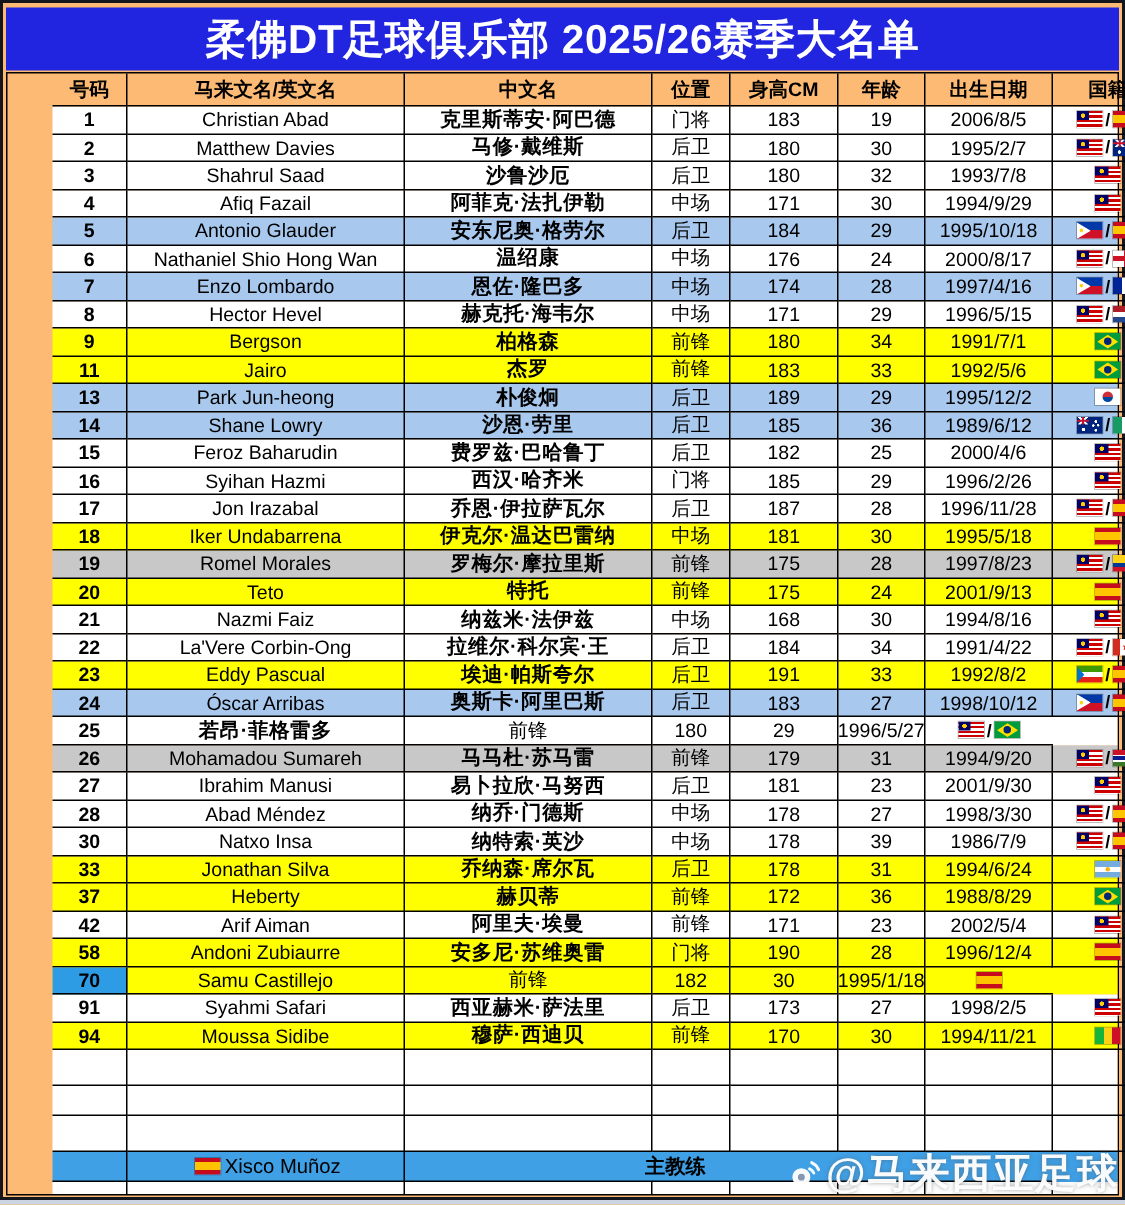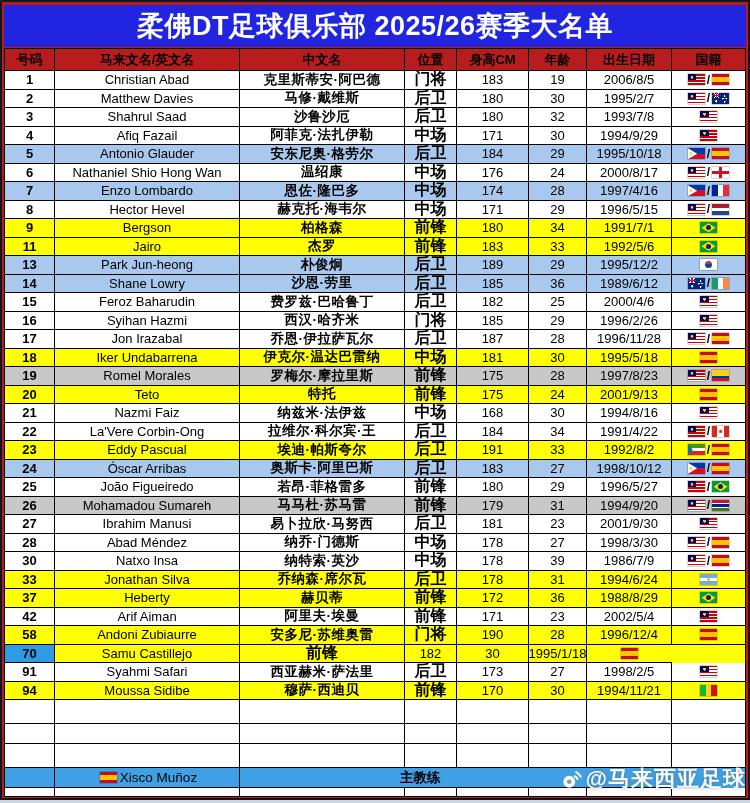--- a/index.html
+++ b/index.html
@@ -4,46 +4,46 @@
 <style>
   html,body{margin:0;padding:0;}
   body{
     width:750px;height:803px;background:#ccd6e3;
     font-family:"Liberation Sans","DejaVu Sans",sans-serif;
     position:relative;overflow:hidden;
   }
   .frame{
     position:absolute;left:0;top:0;width:750px;height:800px;
     box-sizing:border-box;border:2px solid #15151c;padding:1px 2px;
-    background:#b91c1c;
+    background:#fdba74;
   }
   .title{
     height:42px;line-height:42px;margin:2px 0 1px;
     background:var(--title-bg,#2125df);color:#fff;
     font-size:27px;font-weight:700;text-align:center;letter-spacing:0.5px;
     white-space:nowrap;overflow:hidden;
   }
-  .grid{border:1px solid #000;}
+  .grid{border:1px solid #000;padding-left:30px;}
   .row{display:grid;grid-template-columns:50px 185px 165px 52px 72px 58px 85px 73px;}
   .header-row{height:22px;}
   .player-row{height:18.5px;}
   .coach-row{height:20px;background:var(--footer-blue,#3fa0e6);}
   .empty-row{background:#fff;}
   .cell{
     border-right:1px solid #000;border-bottom:1px solid #000;
     display:flex;align-items:center;justify-content:center;
     overflow:hidden;white-space:nowrap;box-sizing:border-box;color:#000;
   }
   .row .cell:last-child{border-right:none;}
   .last-row .cell{border-bottom:none;}
   .c-head{font-weight:700;font-size:13px;}
   .c-no{font-weight:700;font-size:13px;}
   .c-name{font-size:13px;}
   .c-cn{font-size:13.5px;font-weight:700;letter-spacing:0.5px;}
-  .c-pos{font-size:16px;font-weight:700;}
+  .c-pos{font-size:13px;font-weight:400;}
   .c-num{font-size:13px;}
   .c-nat{gap:0;}
   .bg-white{background:#fff;}
   .bg-blue{background:var(--row-blue,#a8c8ee);}
   .bg-yellow{background:var(--row-yellow,#ffff00);}
   .bg-gray{background:var(--row-gray,#c8c8c8);}
   .c-role{justify-content:flex-start;padding-left:160px;font-size:13.5px;font-weight:700;}
   .coach-name span{margin-left:3px;font-size:13.5px;}
   
   .flag{display:inline-block;width:17px;height:11px;position:relative;overflow:hidden;
@@ -94,21 +94,21 @@
     background:#0073ce;clip-path:polygon(0 0,100% 50%,0 100%);}
   .flag-GM{background:linear-gradient(180deg,#ce1126 0 30%,#fff 30% 38%,#0c1c8c 38% 62%,#fff 62% 70%,#3a7728 70%);}
   .flag-AR{background:linear-gradient(180deg,#74acdf 0 34%,#fff 34% 66%,#74acdf 66%);}
   .flag-AR::after{content:"";position:absolute;left:50%;top:50%;width:3.5px;height:3.5px;
     margin:-1.75px 0 0 -1.75px;border-radius:50%;background:#f6b40e;}
   .flag-ML{background:linear-gradient(90deg,#14b53a 0 34%,#fcd116 34% 66%,#ce1126 66%);}
   
   .watermark{
     position:absolute;right:4px;top:764px;z-index:5;
     display:flex;align-items:center;gap:3px;
-    color:rgba(255,255,255,.96);font-size:22px;font-weight:700;
+    color:rgba(255,255,255,.96);font-size:27px;font-weight:700;
     text-shadow:0 0 3px rgba(90,90,90,.55);letter-spacing:1px;white-space:nowrap;text-align:center;
   }
 </style>
 </head>
 <body>
 
 <div class="frame">
   <div class="title">柔佛DT足球俱乐部 2025/26赛季大名单</div>
   <div class="grid" id="grid">
       <div class="row header-row">
@@ -404,21 +404,20 @@
         <div class="cell c-num">27</div>
         <div class="cell c-num">1998/10/12</div>
         <div class="cell c-nat">
           <span class="flag flag-PH"></span>
           <span class="flag-sep">/</span>
           <span class="flag flag-ES"></span>
         </div>
       </div>
       <div class="row player-row bg-white">
         <div class="cell c-no">25</div>
-        <div class="cell c-name">João Figueiredo</div>
         <div class="cell c-cn">若昂·菲格雷多</div>
         <div class="cell c-pos">前锋</div>
         <div class="cell c-num">180</div>
         <div class="cell c-num">29</div>
         <div class="cell c-num">1996/5/27</div>
         <div class="cell c-nat">
           <span class="flag flag-MY"></span>
           <span class="flag-sep">/</span>
           <span class="flag flag-BR"></span>
         </div>

